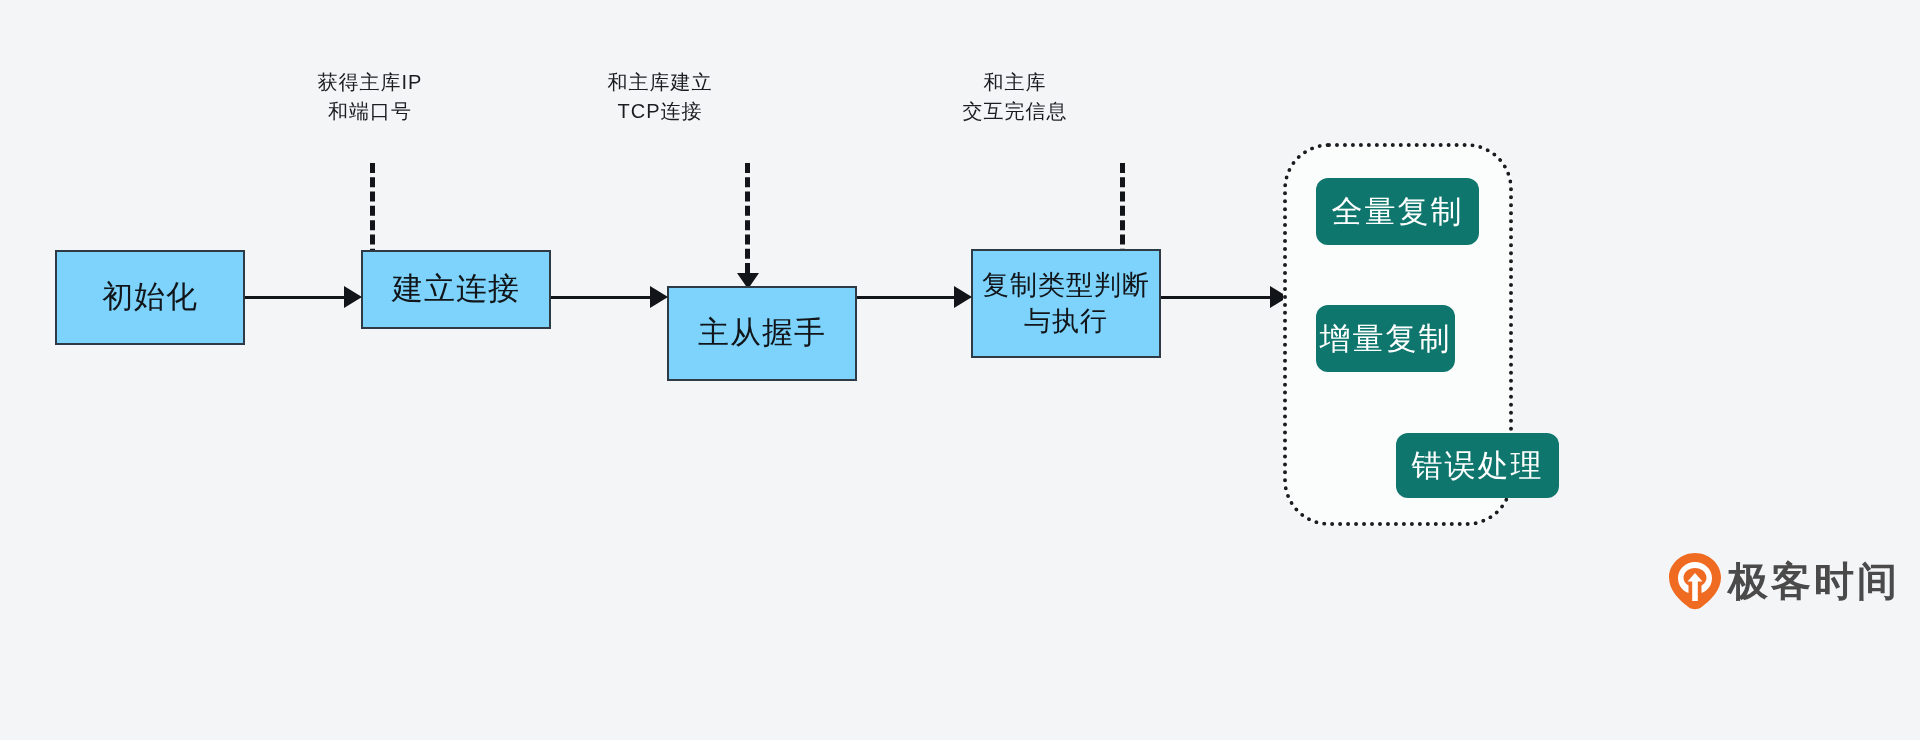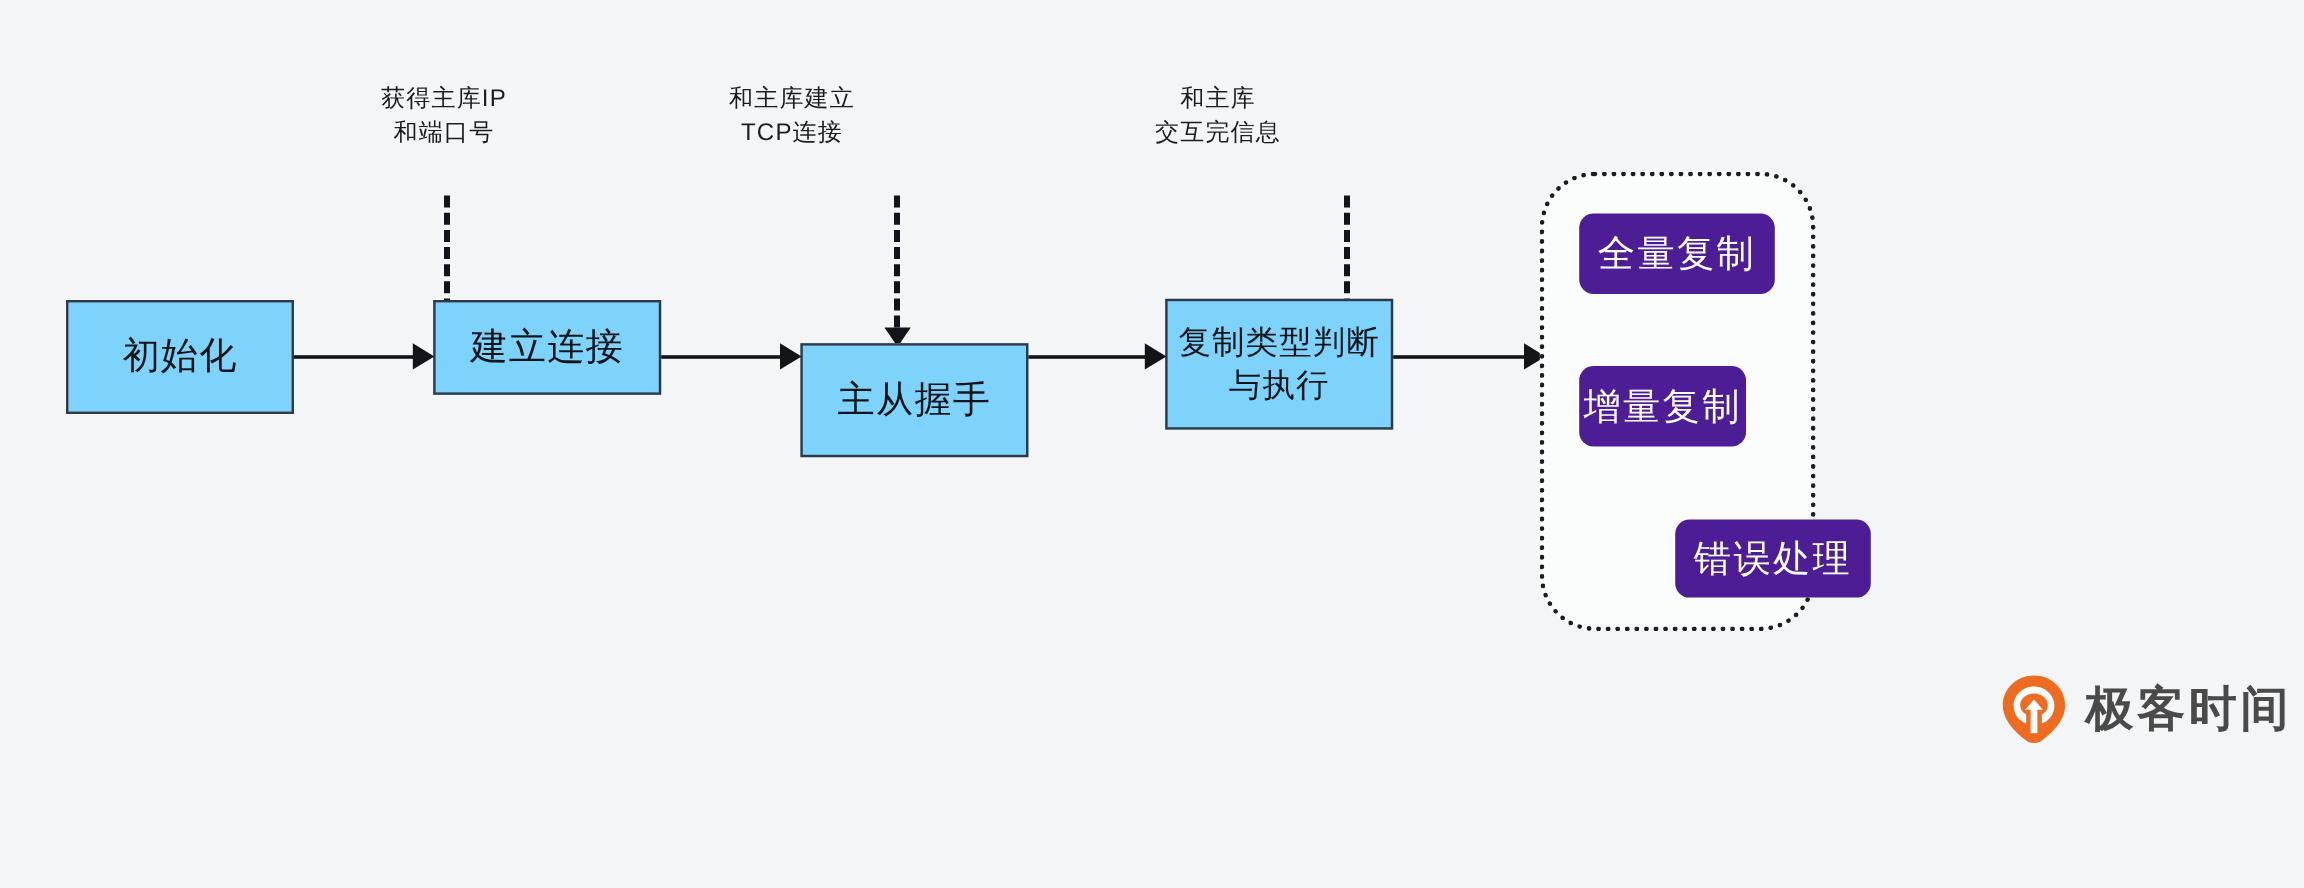--- a/index.html
+++ b/index.html
@@ -70,32 +70,32 @@
     position:absolute;
     border:4px dotted #1b1d21;
     border-radius:46px;
     background:#fbfcfc;
     box-sizing:border-box;
   }
 
   
   .chip{
     position:absolute;
-    background:#4c1d95;
+    background:#0f766e;
     border-radius:12px;
     display:flex;align-items:center;justify-content:center;
     color:#ffffff;
     font-size:31px;
     letter-spacing:2px;
   }
 
   
   .brand{
     position:absolute;
-    display:flex;align-items:center;gap:16px;margin-top:10px;
+    display:flex;align-items:center;gap:6px;
   }
   .brand-mark{
     width:54px;height:58px;
     flex:0 0 auto;
   }
   .brand-text{
     font-size:40px;
     font-weight:bold;
     color:#4a4a4a;
     letter-spacing:3px;

